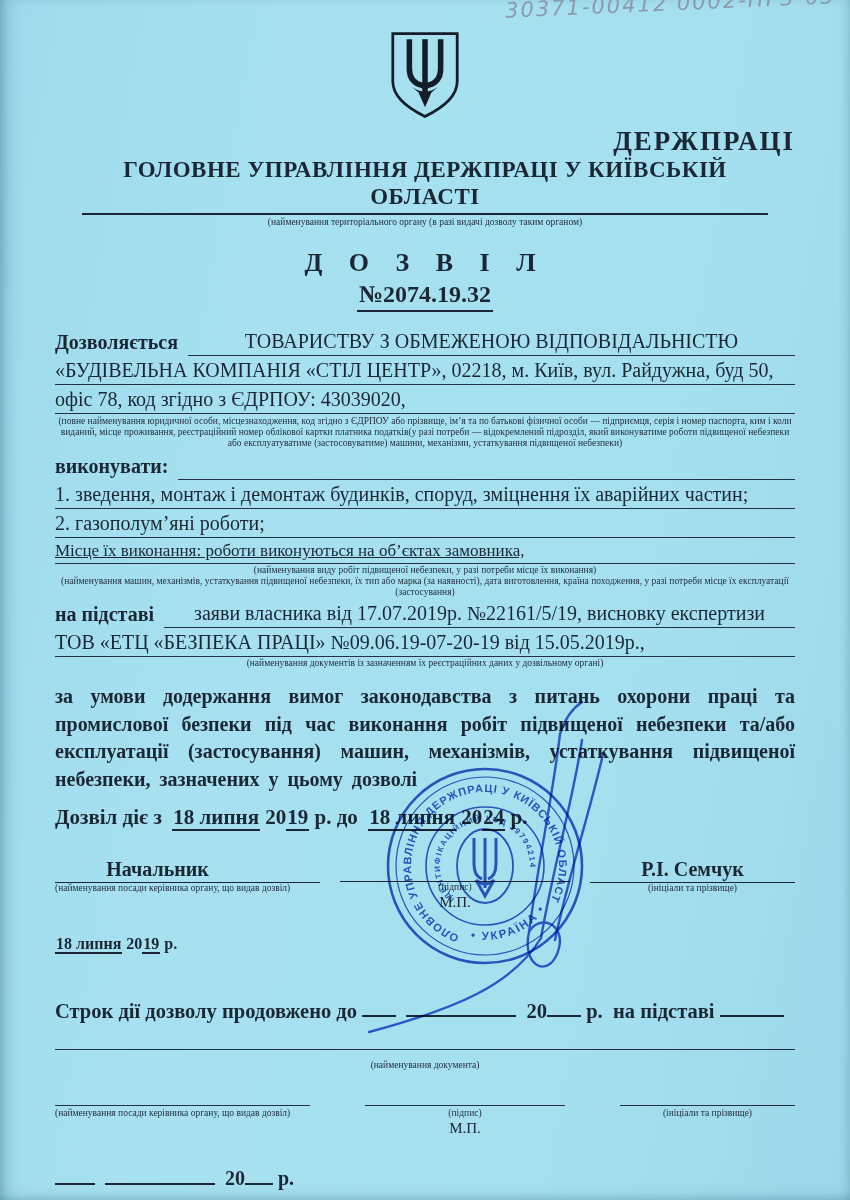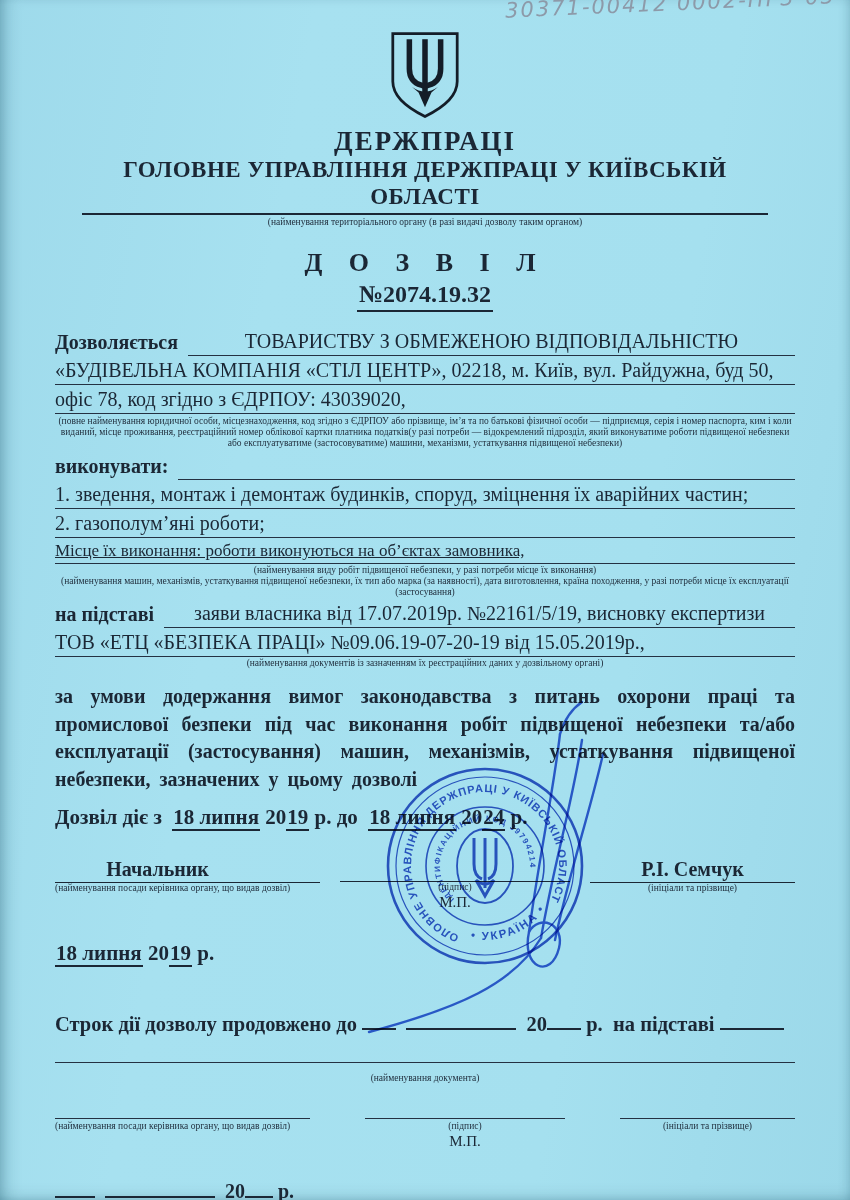--- a/index.html
+++ b/index.html
@@ -9,21 +9,21 @@
     box-shadow:inset 14px 0 20px -14px rgba(0,60,80,.45), inset -8px 0 14px -10px rgba(0,60,80,.3), inset 0 -10px 18px -12px rgba(0,60,80,.3);
     font-family:"Liberation Serif", serif;color:#1b2735;
   }
   .content{padding:0 55px;position:relative;}
   .hand{
     position:absolute;top:-9px;left:505px;width:350px;
     font-family:"DejaVu Sans", sans-serif;font-style:italic;font-size:21px;letter-spacing:2px;
     color:#8d9aa9;transform:rotate(-2.5deg);white-space:nowrap;
   }
   .emblem-wrap{text-align:center;padding-top:30px;height:92px;}
-  .h-small{text-align:center;font-size:27px;letter-spacing:2px;margin-top:4px;line-height:30px;font-weight:600;}
+  .h-small{text-align:right;font-size:27px;letter-spacing:2px;margin-top:4px;line-height:30px;font-weight:600;}
   .h-main{
     margin:0 27px;text-align:center;font-weight:700;font-size:23px;line-height:27px;letter-spacing:.5px;
     border-bottom:2.5px solid #1b2735;padding-bottom:3px;
   }
   .cap{font-size:9.5px;line-height:1.15;color:#1e2b3a;text-align:center;}
   .cap-head{margin-top:2px;}
   .title{ text-align:center;font-weight:700;font-size:26px;letter-spacing:10px;margin-top:20px;}
   .number{text-align:center;margin-top:3px;}
   .number span{font-weight:700;font-size:24px;border-bottom:2.5px solid #1b2735;padding:0 2px 3px;text-align:center;}
   .row{display:flex;align-items:flex-end;font-size:20px;line-height:27px;}
@@ -41,21 +41,21 @@
   .du{border-bottom:2px solid #1b2735;padding:0 1px;}
   .u{display:inline-block;border-bottom:2px solid #1b2735;height:1em;vertical-align:baseline;}
   .w28{width:28px}.w34{width:34px}.w40{width:40px}.w64{width:64px}.w110{width:110px}
   .sig-block{position:relative;margin-top:26px;display:flex;}
   .sig-left{width:265px;}
   .sig-mid{flex:1;padding:0 20px;text-align:center;}
   .sig-right{width:205px;text-align:center;}
   .sig-name{font-weight:700;font-size:20px;border-bottom:1.8px solid #1b2735;line-height:26px;}
   .sig-left .sig-name{text-align:center;padding-right:60px;}
   .mp{font-size:15px;margin-top:1px;}
-  .issue-date{margin-top:30px;font-weight:700;font-size:21px;}
+  .issue-date{margin-top:24px;font-weight:700;font-size:16px;}
   .extension{margin-top:42px;font-weight:700;font-size:20.5px;}
   .ext-rule{margin-top:26px;border-bottom:1.8px solid #243142;height:1px;}
   .sig2{display:flex;margin-top:34px;font-size:9.5px;color:#1e2b3a;}
   .sig2 .c1{width:255px;}
   .sig2 .c2{flex:1;margin:0 55px;text-align:center;}
   .sig2 .c3{width:175px;text-align:center;}
   .sig2 .rule{border-top:1.8px solid #243142;padding-top:2px;}
   .sig2 .mp2{font-size:15px;color:#1b2735;margin-top:2px;font-family:"Liberation Serif",serif;}
   .date-blank{margin-top:26px;font-size:20px;font-weight:600;}
   .stamp{

